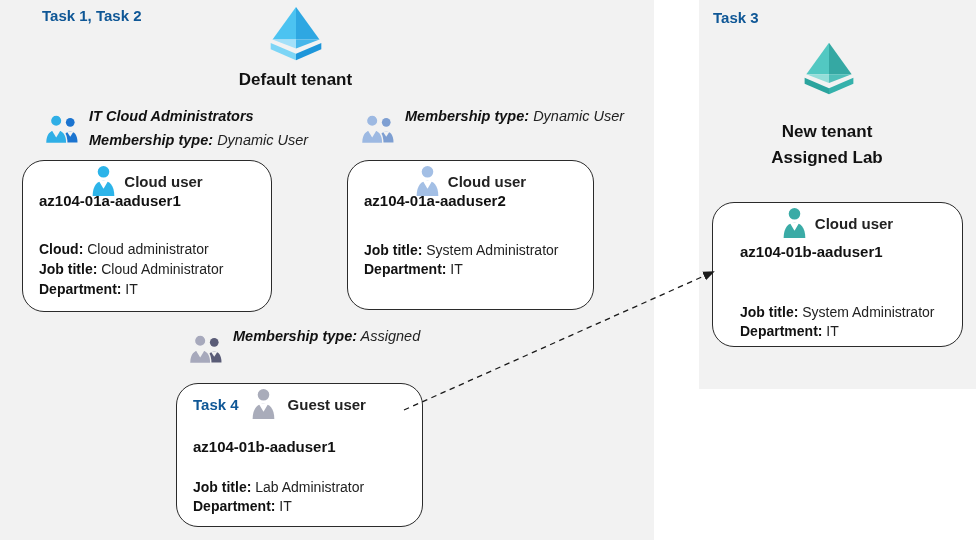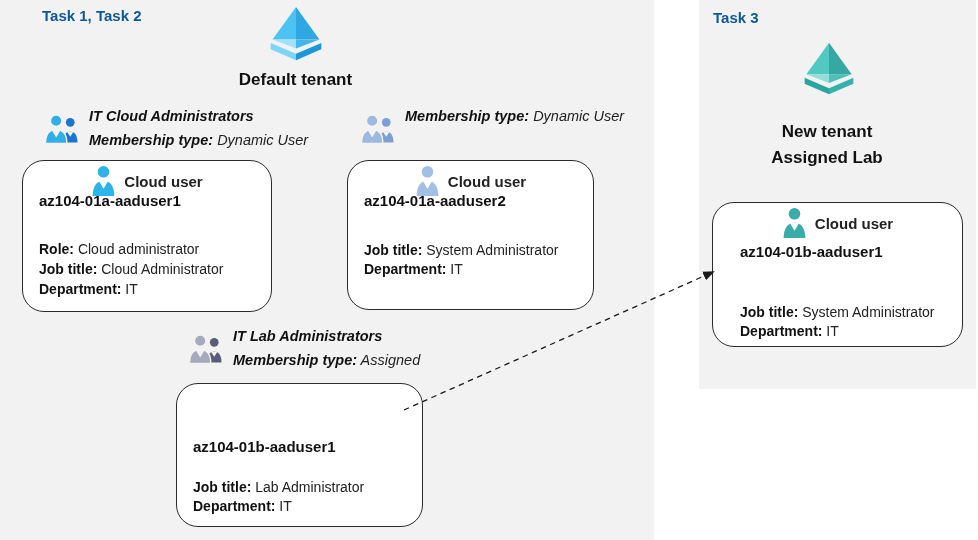--- a/index.html
+++ b/index.html
@@ -132,39 +132,38 @@
         <span>Dynamic User</span>
       </div>
     </div>
   </div>
 
   <div class="group group-3">
     <svg class="group-icon" style="--front:#a7a9bc;--back:#5a5c77" viewBox="0 0 36 32">
         <use href="#sym-group"></use>
       </svg>
     <div class="group-text">
-      <div class="group-title">IT Lab Administrators</div>
       <div class="group-membership">
         <b>Membership type:</b>
         <span>Assigned</span>
       </div>
     </div>
   </div>
 
   <div class="card card-1">
     <div class="usertype-row">
       <svg class="person-icon" style="--skin:#2cb4e9" viewBox="0 0 24 31">
           <use href="#sym-person"></use>
         </svg>
       <span class="usertype-label">Cloud user</span>
     </div>
     <div class="username">az104-01a-aaduser1</div>
     <div class="details">
       <div class="detail-line">
-        <b>Role:</b>
+        <b>Cloud:</b>
         <span>Cloud administrator</span>
       </div>
       <div class="detail-line">
         <b>Job title:</b>
         <span>Cloud Administrator</span>
       </div>
       <div class="detail-line">
         <b>Department:</b>
         <span>IT</span>
       </div>
@@ -185,20 +184,27 @@
         <span>System Administrator</span>
       </div>
       <div class="detail-line">
         <b>Department:</b>
         <span>IT</span>
       </div>
     </div>
   </div>
 
   <div class="card card-3">
+    <div class="usertype-row">
+      <span class="card-task-label">Task 4</span>
+      <svg class="person-icon" style="--skin:#a9acba" viewBox="0 0 24 31">
+          <use href="#sym-person"></use>
+        </svg>
+      <span class="usertype-label">Guest user</span>
+    </div>
     <div class="username">az104-01b-aaduser1</div>
     <div class="details">
       <div class="detail-line">
         <b>Job title:</b>
         <span>Lab Administrator</span>
       </div>
       <div class="detail-line">
         <b>Department:</b>
         <span>IT</span>
       </div>

